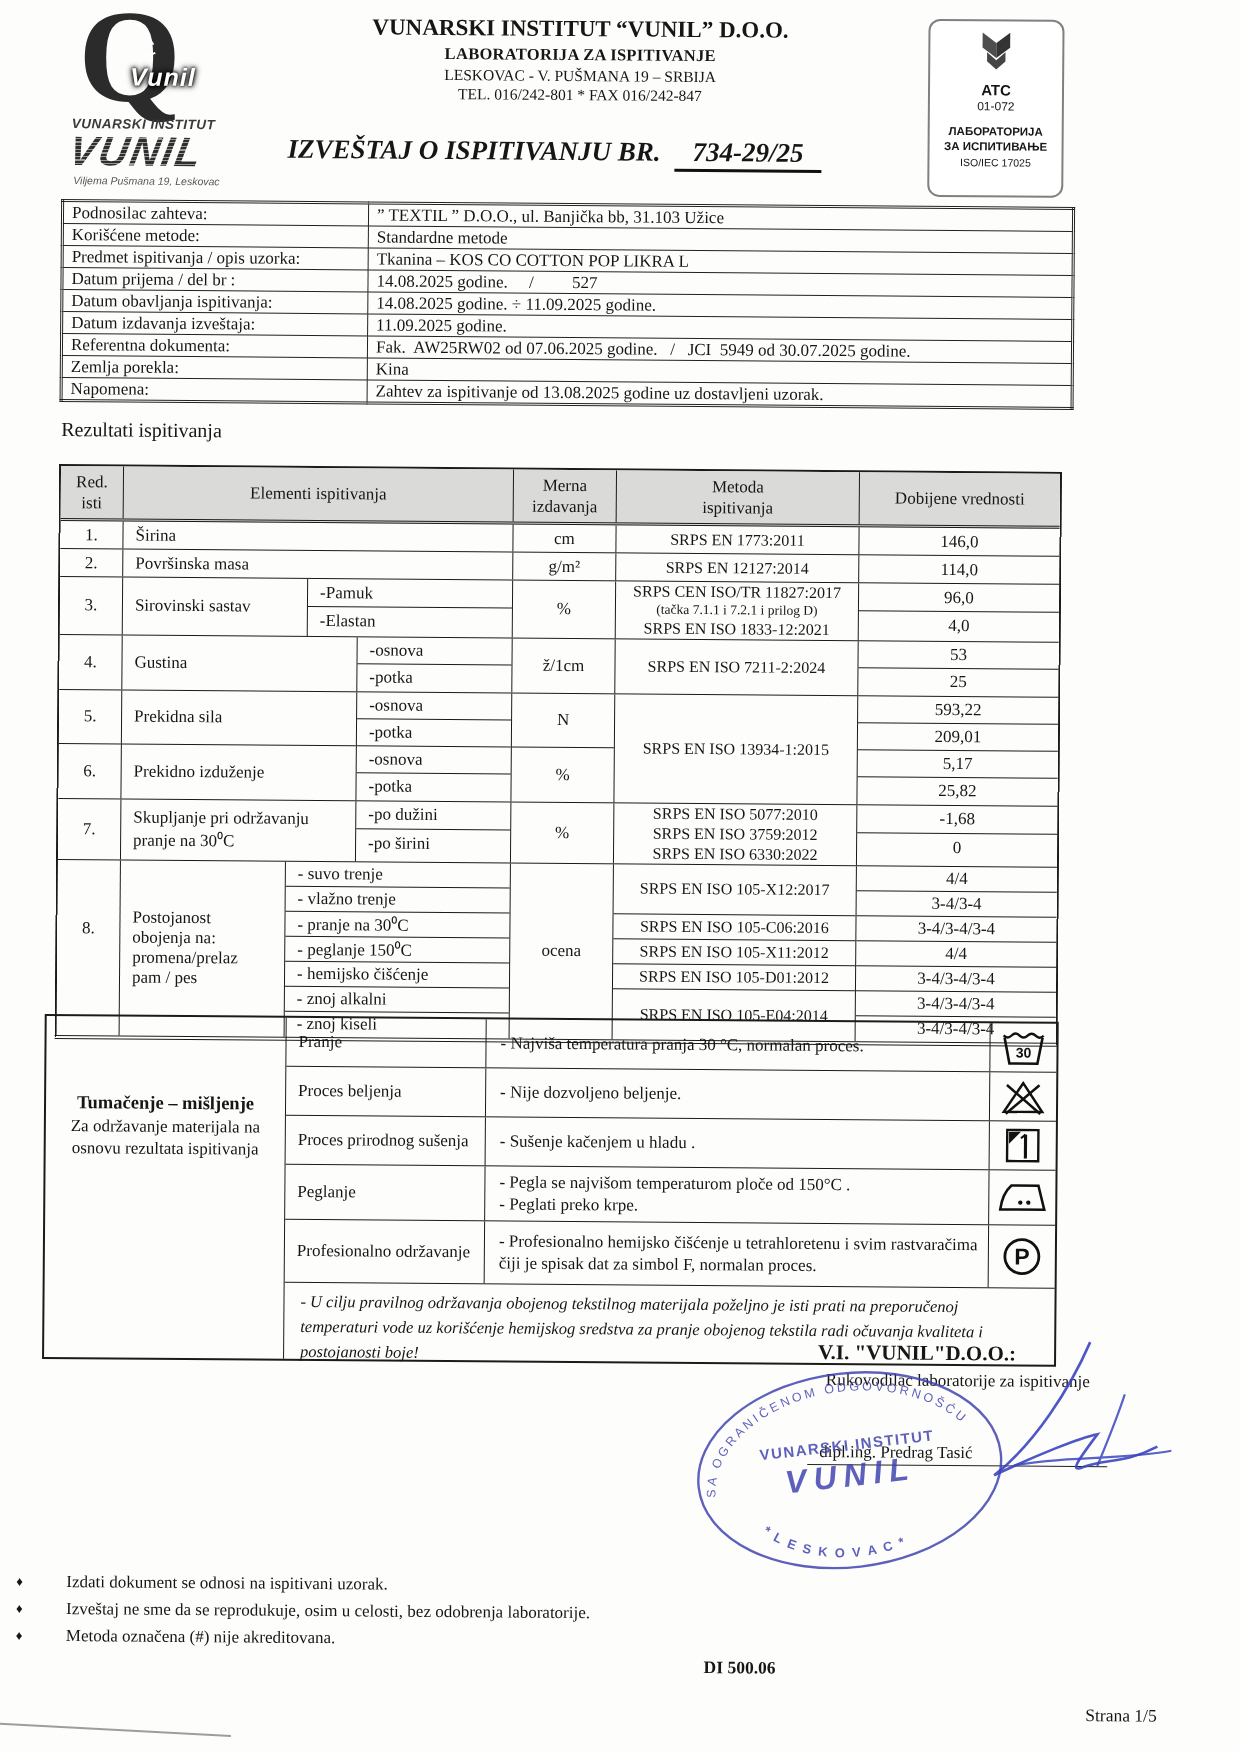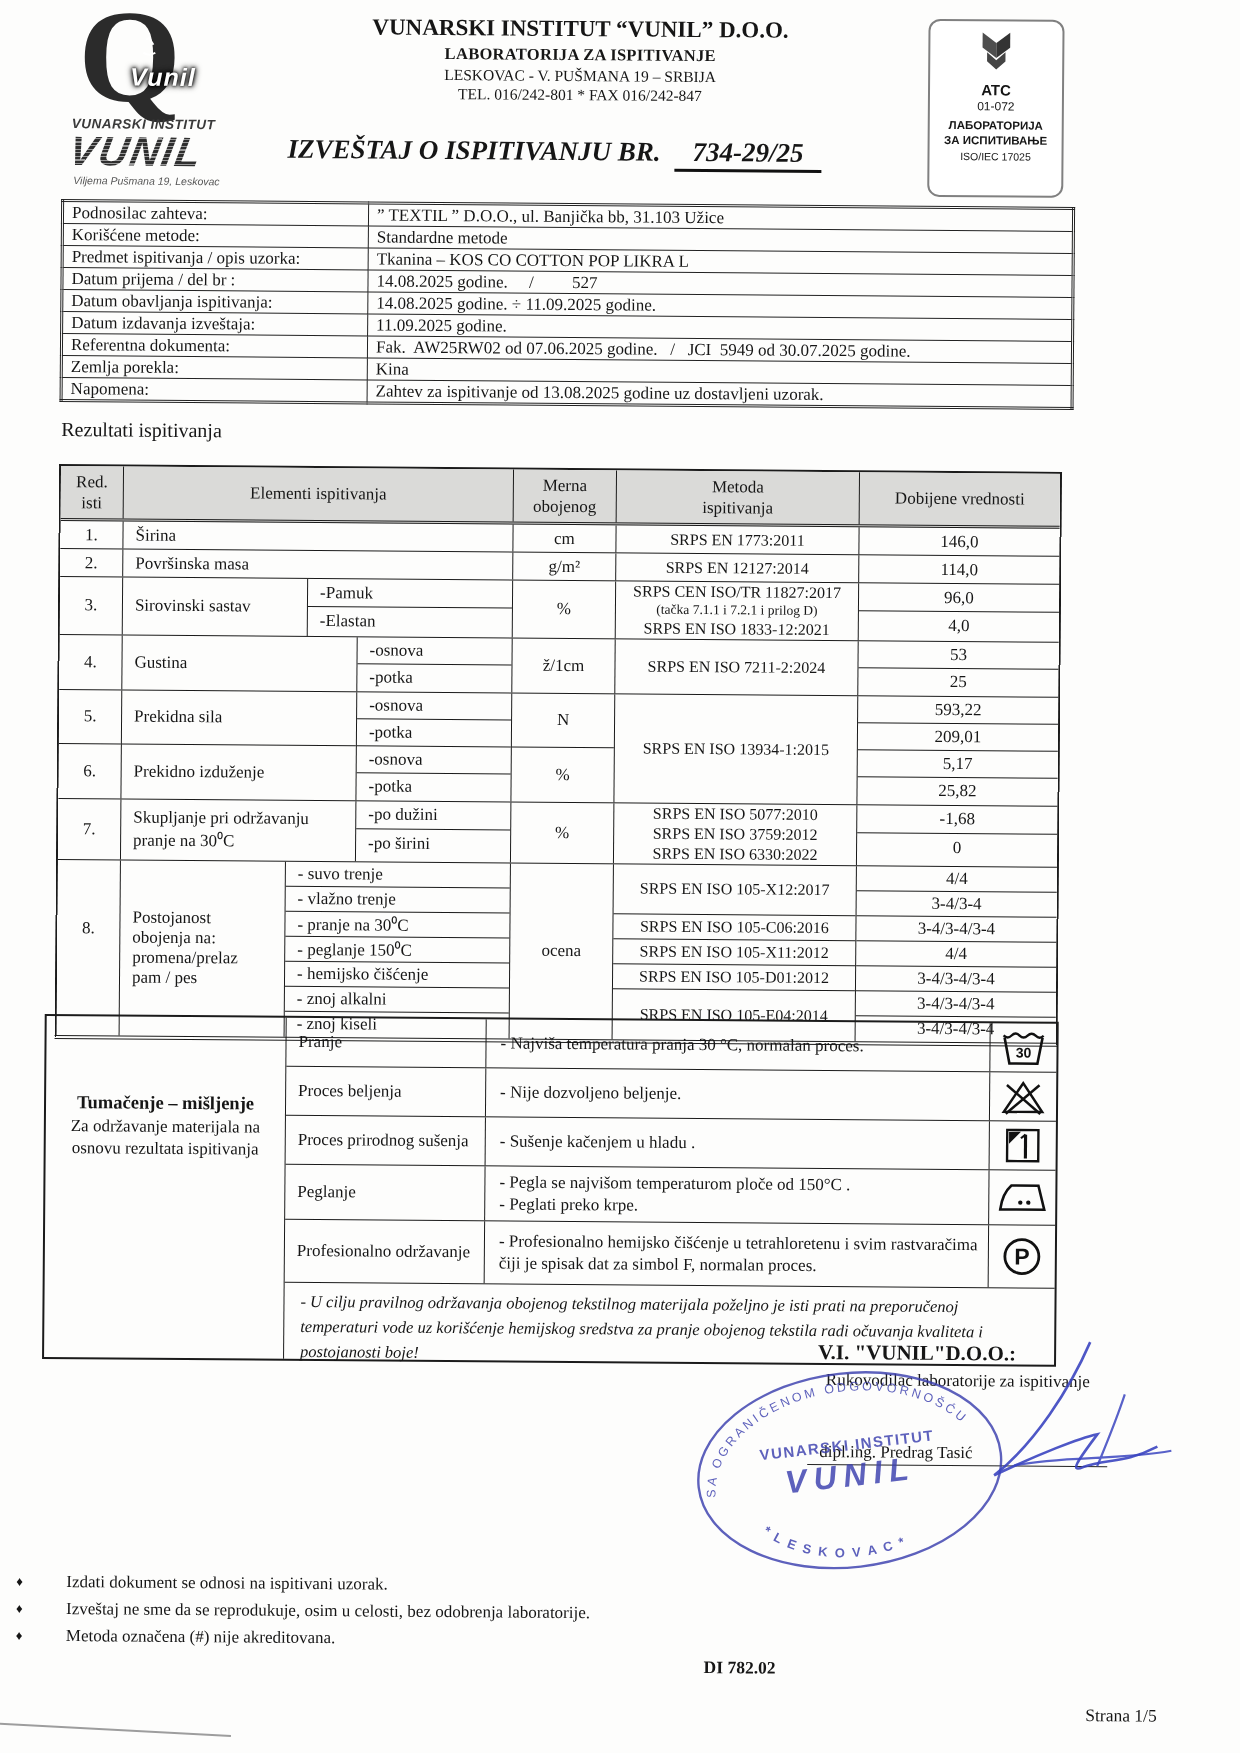--- a/index.html
+++ b/index.html
@@ -25,21 +25,21 @@
   .sub1{font-weight:bold;font-size:16.5px;margin-top:3px;letter-spacing:.3px;}
   .sub2{font-size:15.5px;margin-top:2px;}
   .sub3{font-size:15.5px;margin-top:1px;}
   .rtitle{position:absolute;left:288px;top:132px;width:620px;font-style:italic;font-weight:bold;font-size:27px;white-space:nowrap;}
   .rnum{display:inline-block;border-bottom:3px solid #111;padding:0 18px 1px;margin-left:14px;}
 
   .badge{position:absolute;left:928px;top:12px;width:132px;height:174px;border:2px solid #808080;border-radius:12px;
          background:#fff;text-align:center;font-family:"Liberation Sans",sans-serif;}
   .batc{font-weight:bold;font-size:15px;margin-top:1px;color:#151515;}
   .bcode{font-size:12px;margin-top:1px;}
-  .blab{font-weight:bold;font-size:11.5px;line-height:1.3;margin-top:5px;white-space:pre-line;}
+  .blab{font-weight:bold;font-size:11.5px;line-height:1.3;margin-top:11px;white-space:pre-line;}
   .biso{font-size:10.5px;margin-top:2px;}
 
   
   .itable{position:absolute;left:62px;top:199px;width:1014px;border-collapse:collapse;}
   .itable,"itable"{}
   .itable td{border:1.4px solid #222;font-size:17px;padding:0 8px;height:21px;}
   .itable{border:3px double #222;}
   td.il{width:288px;}
   td.iv{white-space:pre-wrap;}
 
@@ -177,21 +177,21 @@
       </table>
 
   <div class="rez">Rezultati ispitivanja</div>
 
   <div class="rtable">
     <div class="rhead">
       <div class="hc w1">Red.
 isti</div>
       <div class="hc w2">Elementi ispitivanja</div>
       <div class="hc w3">Merna
-obojenog</div>
+izdavanja</div>
       <div class="hc w4">Metoda
 ispitivanja</div>
       <div class="hc w5">Dobijene vrednosti</div>
     </div>
 
     <div class="rrow">
       <div class="cell w1 h27">1.</div>
       <div class="cell w2 h27 lab">Širina</div>
       <div class="cell w3 h27">cm</div>
       <div class="cell w4 h27 met">SRPS EN 1773:2011</div>
@@ -432,18 +432,18 @@
     <span>Izdati dokument se odnosi na ispitivani uzorak.</span>
   </div>
   <div class="fitem" style="top:1599px">
     <span class="fb">♦</span>
     <span>Izveštaj ne sme da se reprodukuje, osim u celosti, bez odobrenja laboratorije.</span>
   </div>
   <div class="fitem" style="top:1626px">
     <span class="fb">♦</span>
     <span>Metoda označena (#) nije akreditovana.</span>
   </div>
-  <div class="dcode">DI 782.02</div>
+  <div class="dcode">DI 500.06</div>
   <div class="page">Strana 1/5</div>
   <div class="artifact"></div>
 
 </div>
 </div>
 
 </body></html>

